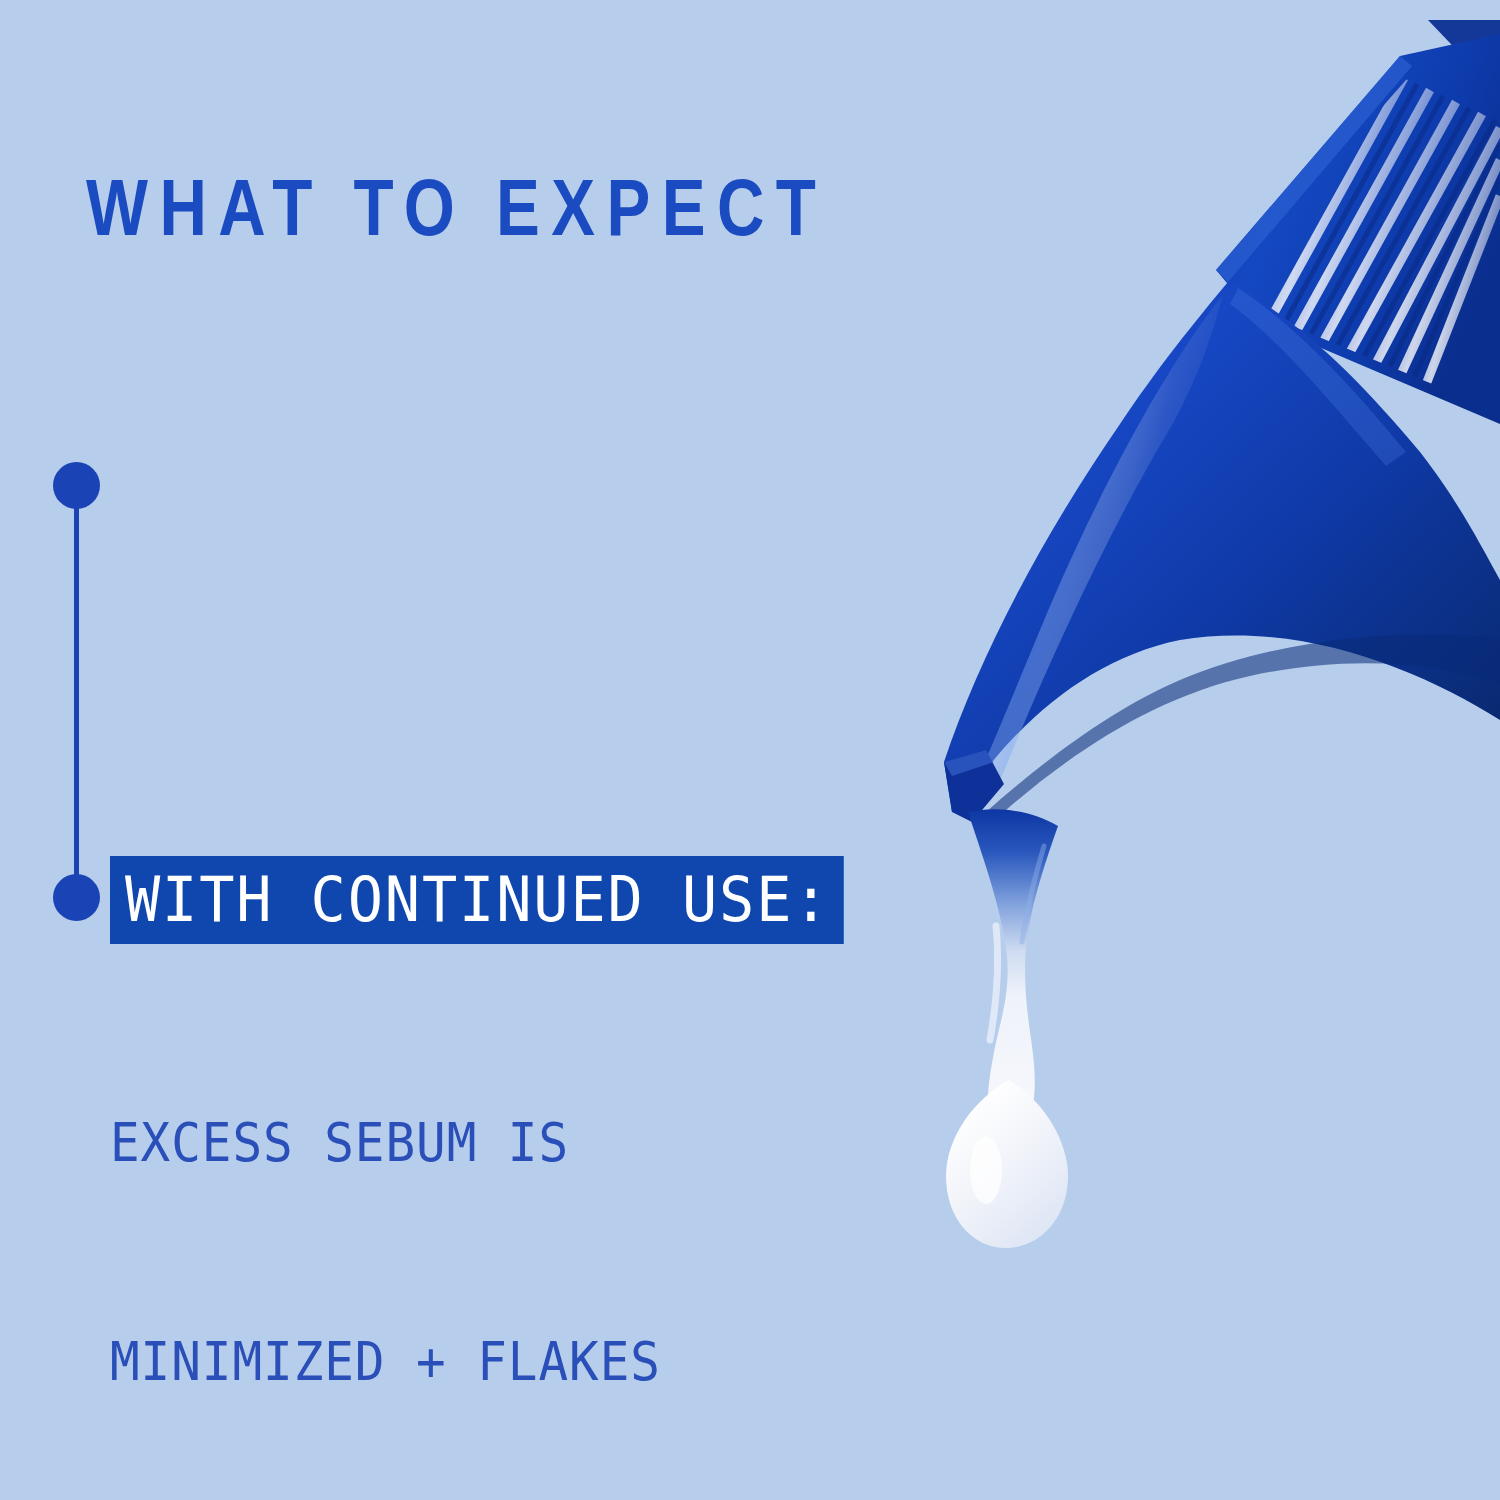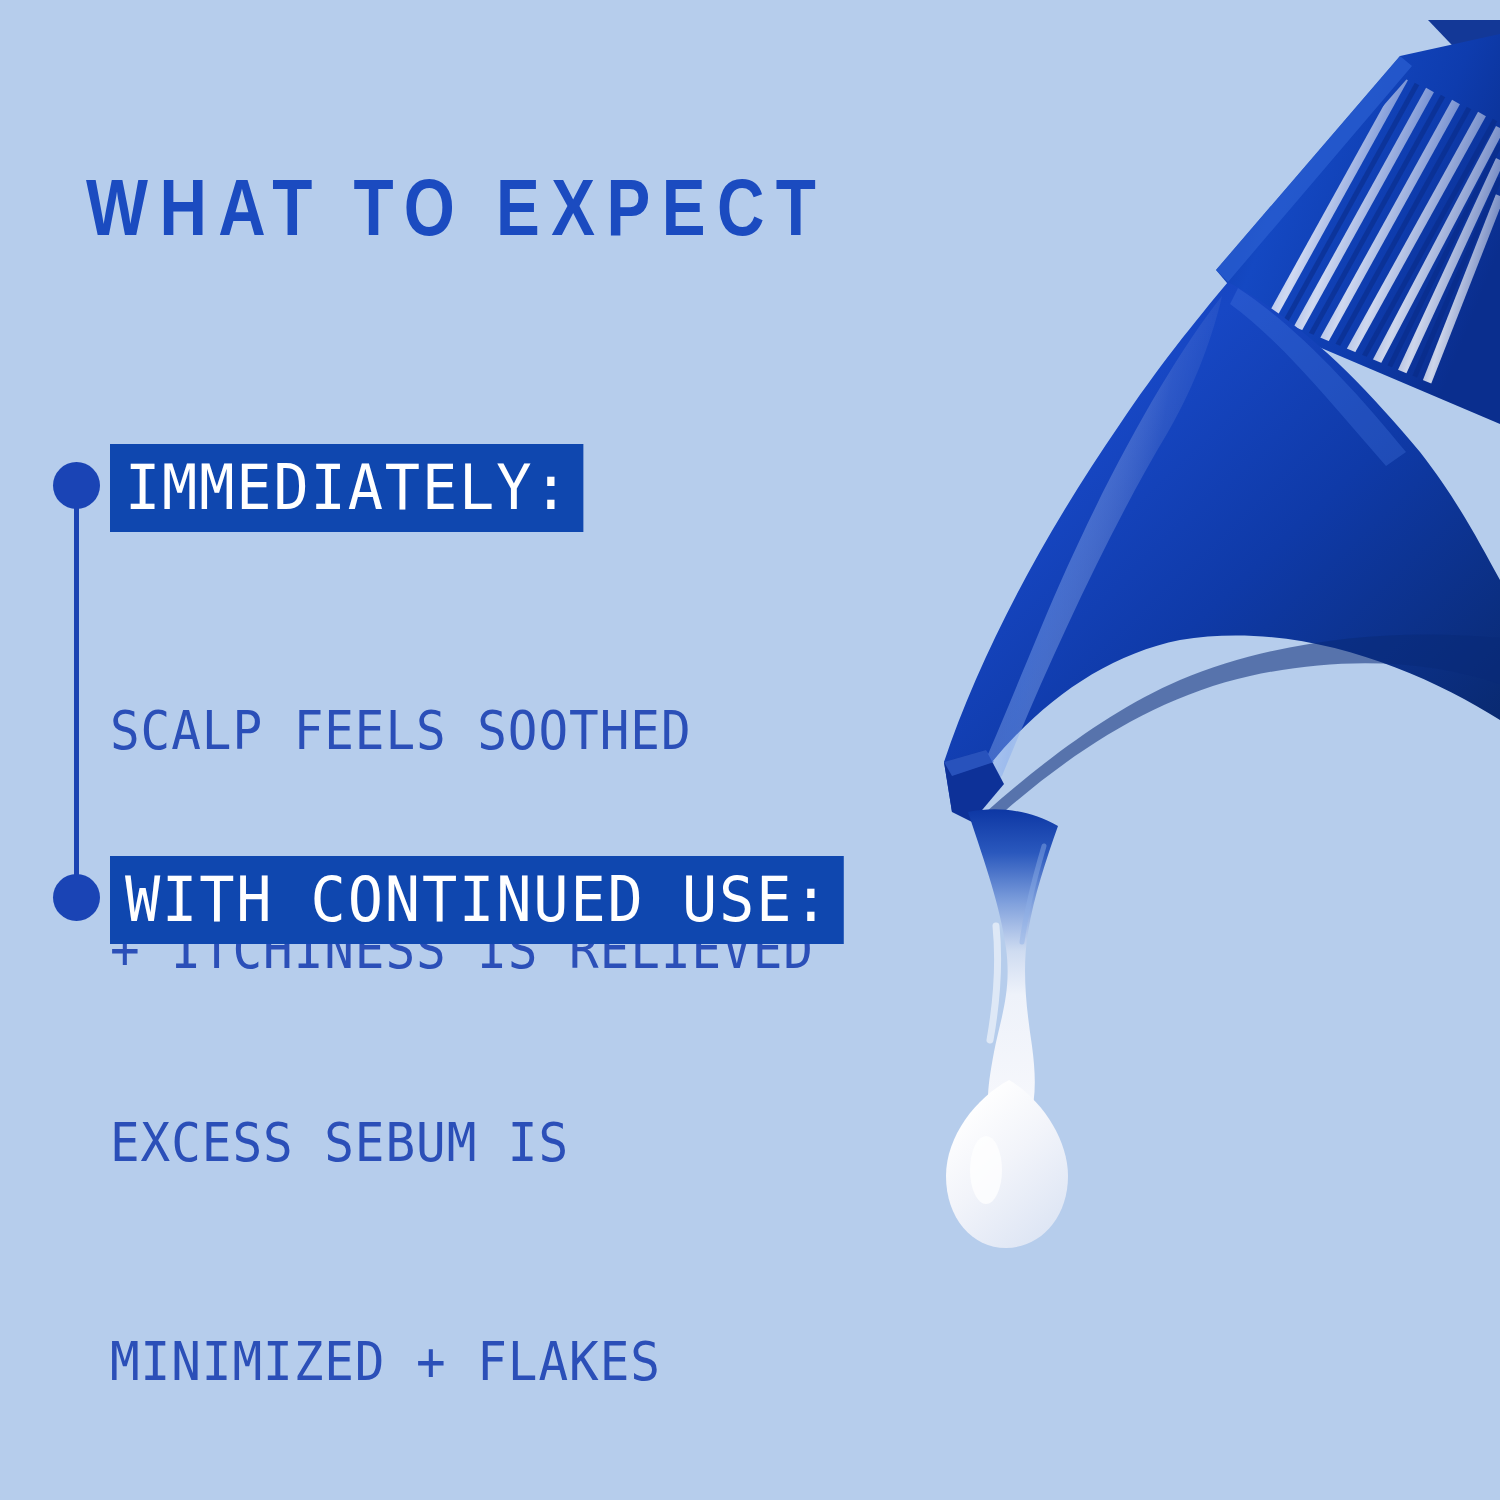--- a/index.html
+++ b/index.html
@@ -235,27 +235,20 @@
   </svg>
 
   <div id="page-title">WHAT TO EXPECT</div>
 
   <div id="timeline">
     <div class="timeline-line"></div>
     <div class="timeline-dot" id="timeline-dot-top"></div>
     <div class="timeline-dot" id="timeline-dot-bottom"></div>
   </div>
 
-  <div class="section" id="section-immediate">
-    <div class="section-label">IMMEDIATELY:</div>
-    <div class="section-body">
-      <div>SCALP FEELS SOOTHED</div>
-      <div>+ ITCHINESS IS RELIEVED</div>
-    </div>
-  </div>
 
   <div class="section" id="section-continued">
     <div class="section-label">WITH CONTINUED USE:</div>
     <div class="section-body">
       <div>EXCESS SEBUM IS</div>
       <div>MINIMIZED + FLAKES</div>
       
     </div>
   </div>
 

